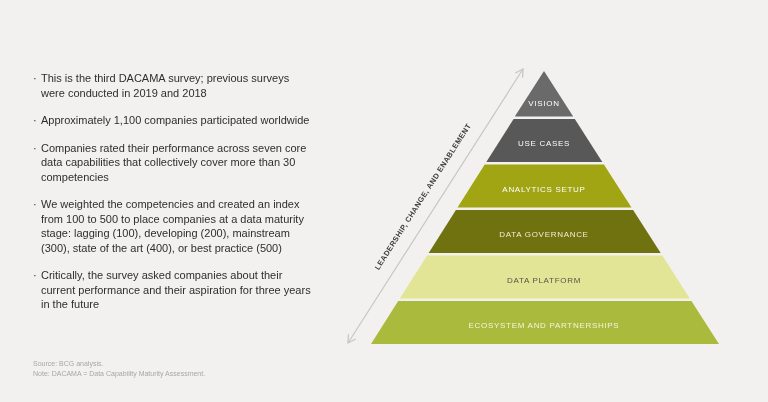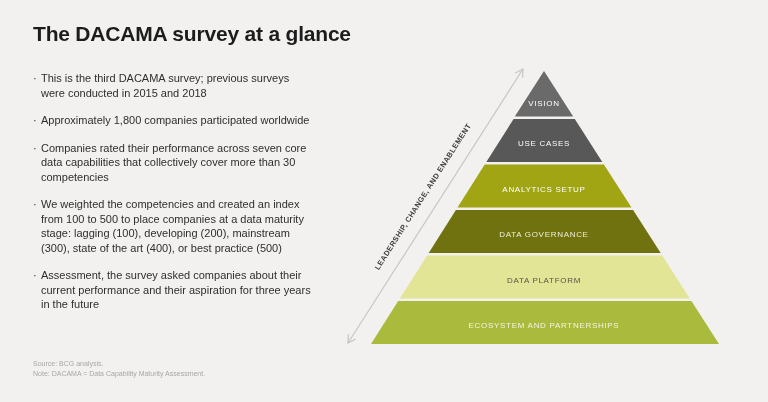--- a/index.html
+++ b/index.html
@@ -73,42 +73,41 @@
     letter-spacing: 0.4px;
     text-anchor: middle;
     fill: #3c3c3c;
   }
 </style>
 </head>
 <body>
 
 <div class="slide">
 
-  <h1 class="title">The DACAMA survey at a glance</h1>
 
   <div class="bullets">
     <div class="bullet">
       <span class="dot">·</span>
-      <p>This is the third DACAMA survey; previous surveys were conducted in 2015 and 2018</p>
+      <p>This is the third DACAMA survey; previous surveys were conducted in 2019 and 2018</p>
     </div>
     <div class="bullet">
       <span class="dot">·</span>
-      <p>Approximately 1,800 companies participated worldwide</p>
+      <p>Approximately 1,100 companies participated worldwide</p>
     </div>
     <div class="bullet">
       <span class="dot">·</span>
       <p>Companies rated their performance across seven core data capabilities that collectively cover more than 30 competencies</p>
     </div>
     <div class="bullet">
       <span class="dot">·</span>
       <p>We weighted the competencies and created an index from 100 to 500 to place companies at a data maturity stage: lagging (100), developing (200), mainstream (300), state of the art (400), or best practice (500)</p>
     </div>
     <div class="bullet">
       <span class="dot">·</span>
-      <p>Assessment, the survey asked companies about their current performance and their aspiration for three years in the future</p>
+      <p>Critically, the survey asked companies about their current performance and their aspiration for three years in the future</p>
     </div>
   </div>
 
   <div class="footer">
     <div>Source: BCG analysis.</div>
     <div>Note: DACAMA = Data Capability Maturity Assessment.</div>
   </div>
 
   <svg class="pyramid-svg" viewBox="0 0 400 300">
     <defs>

